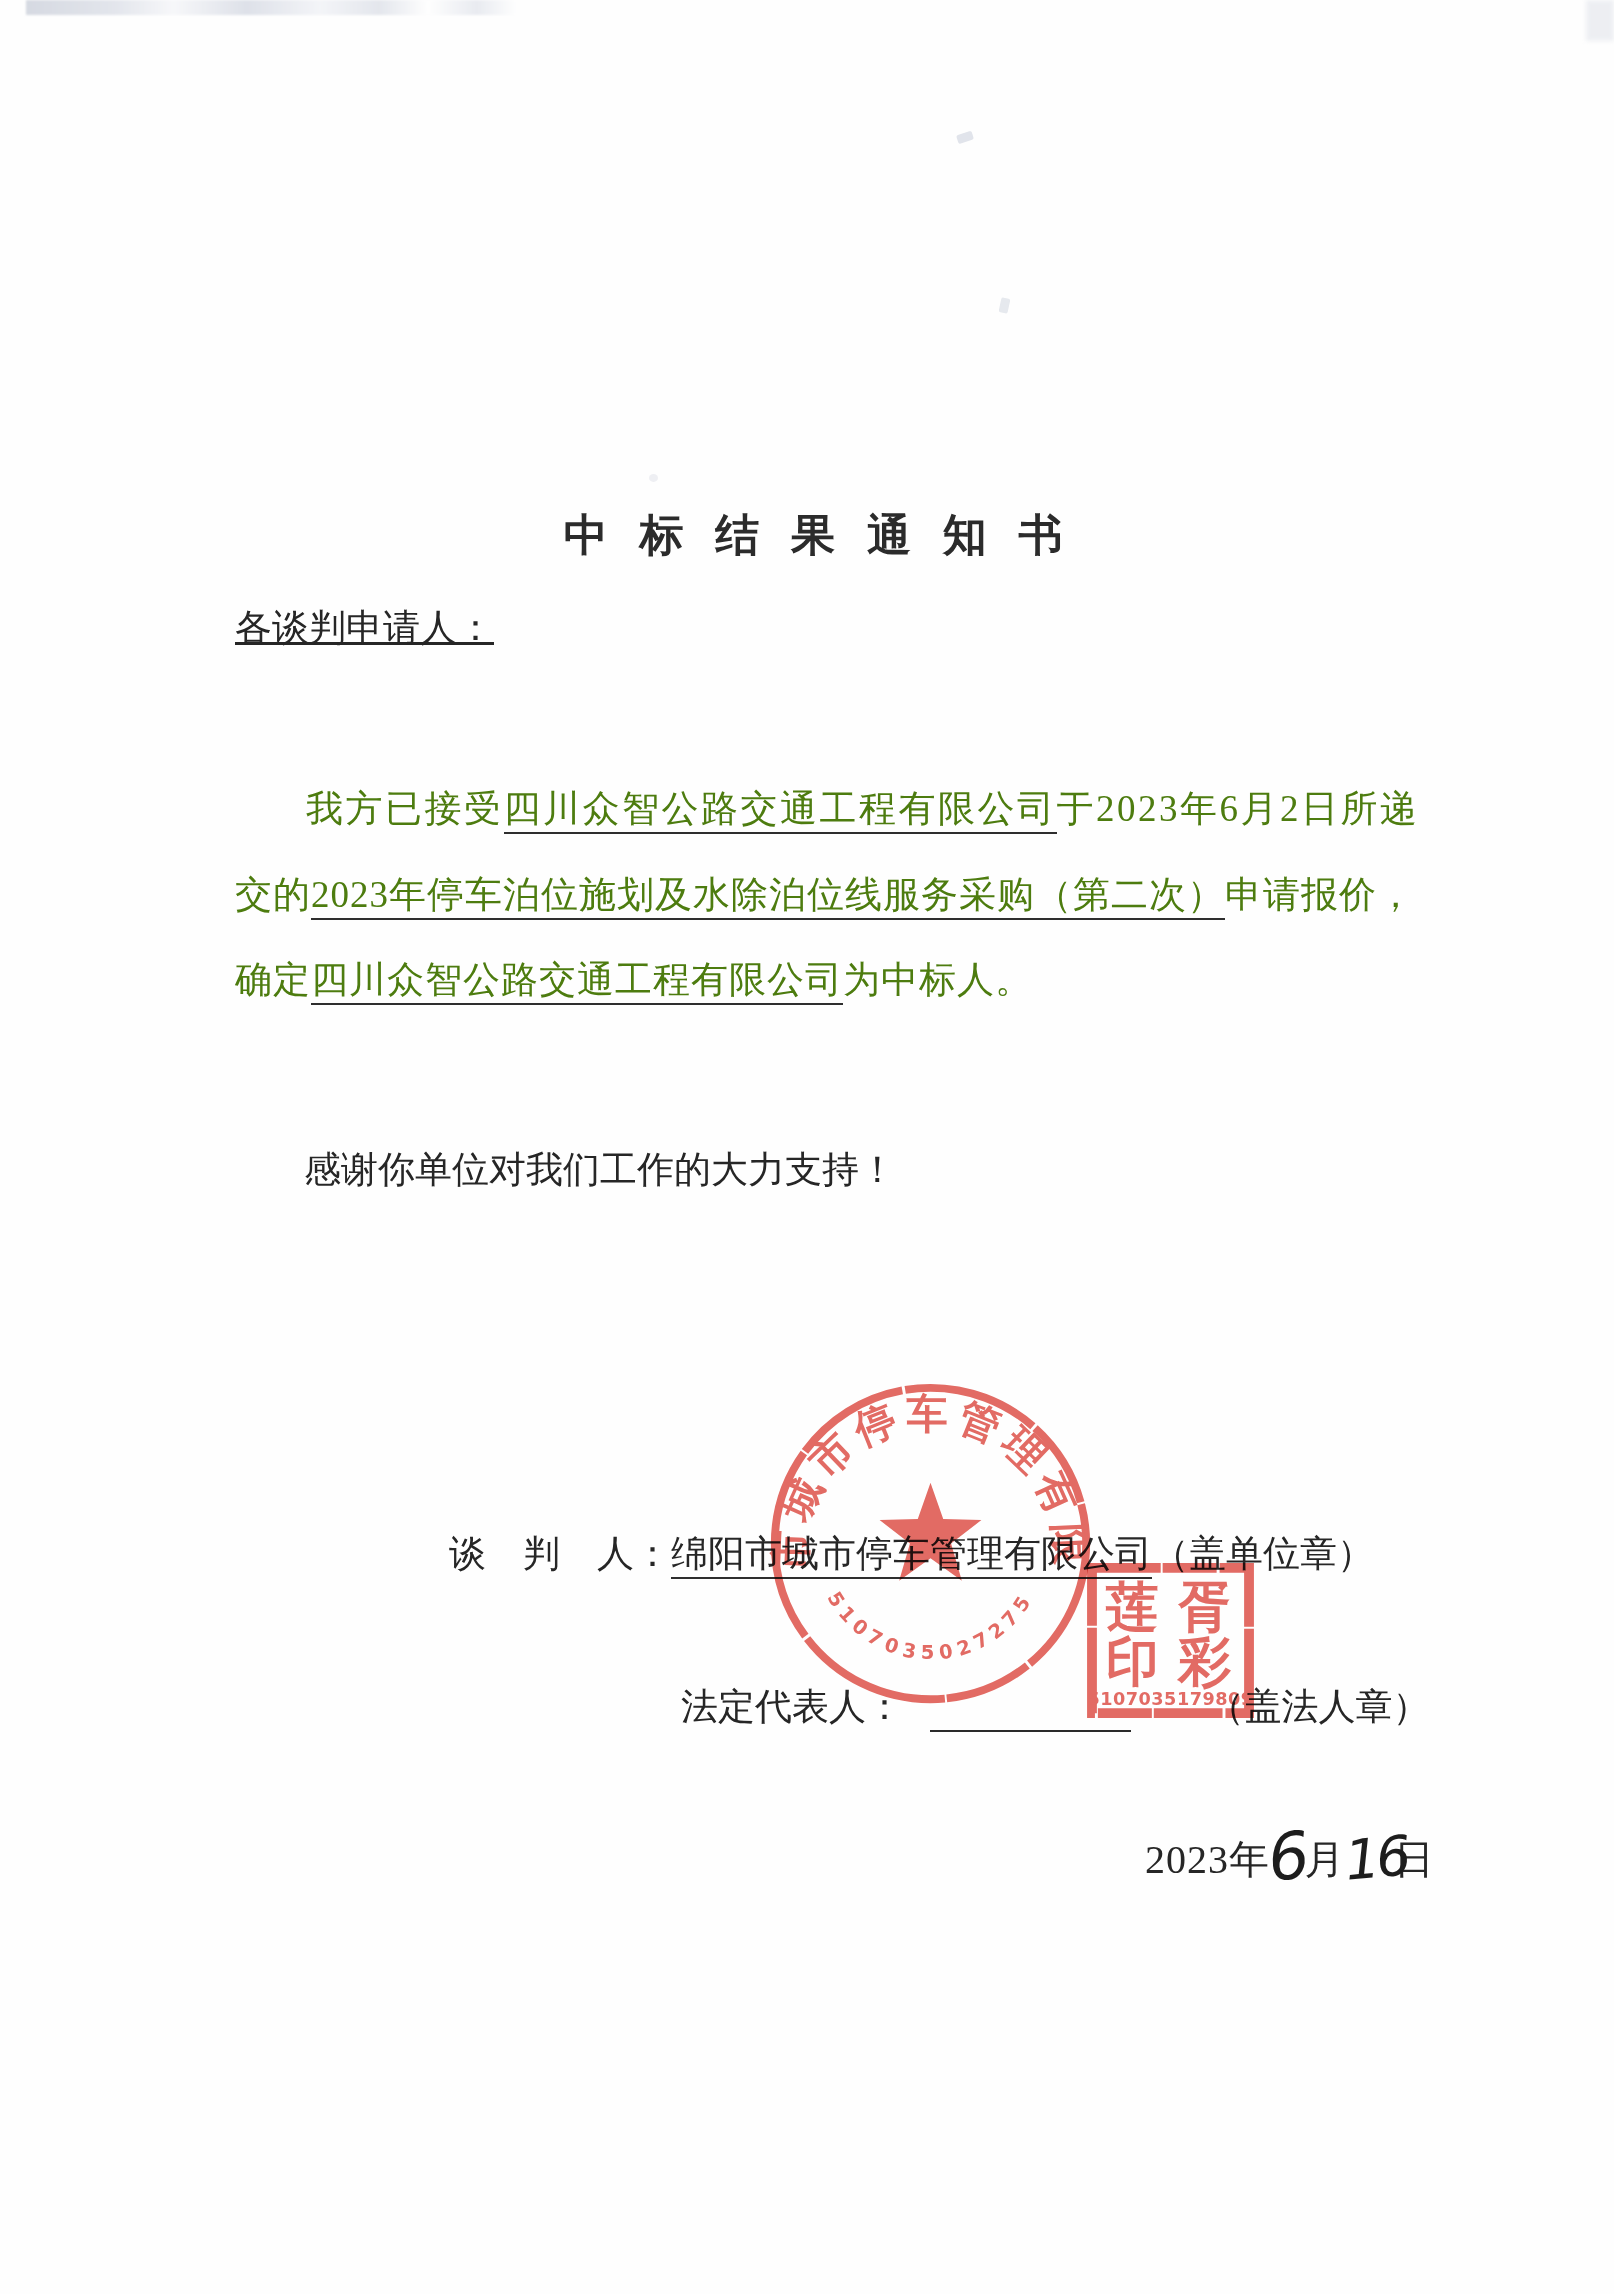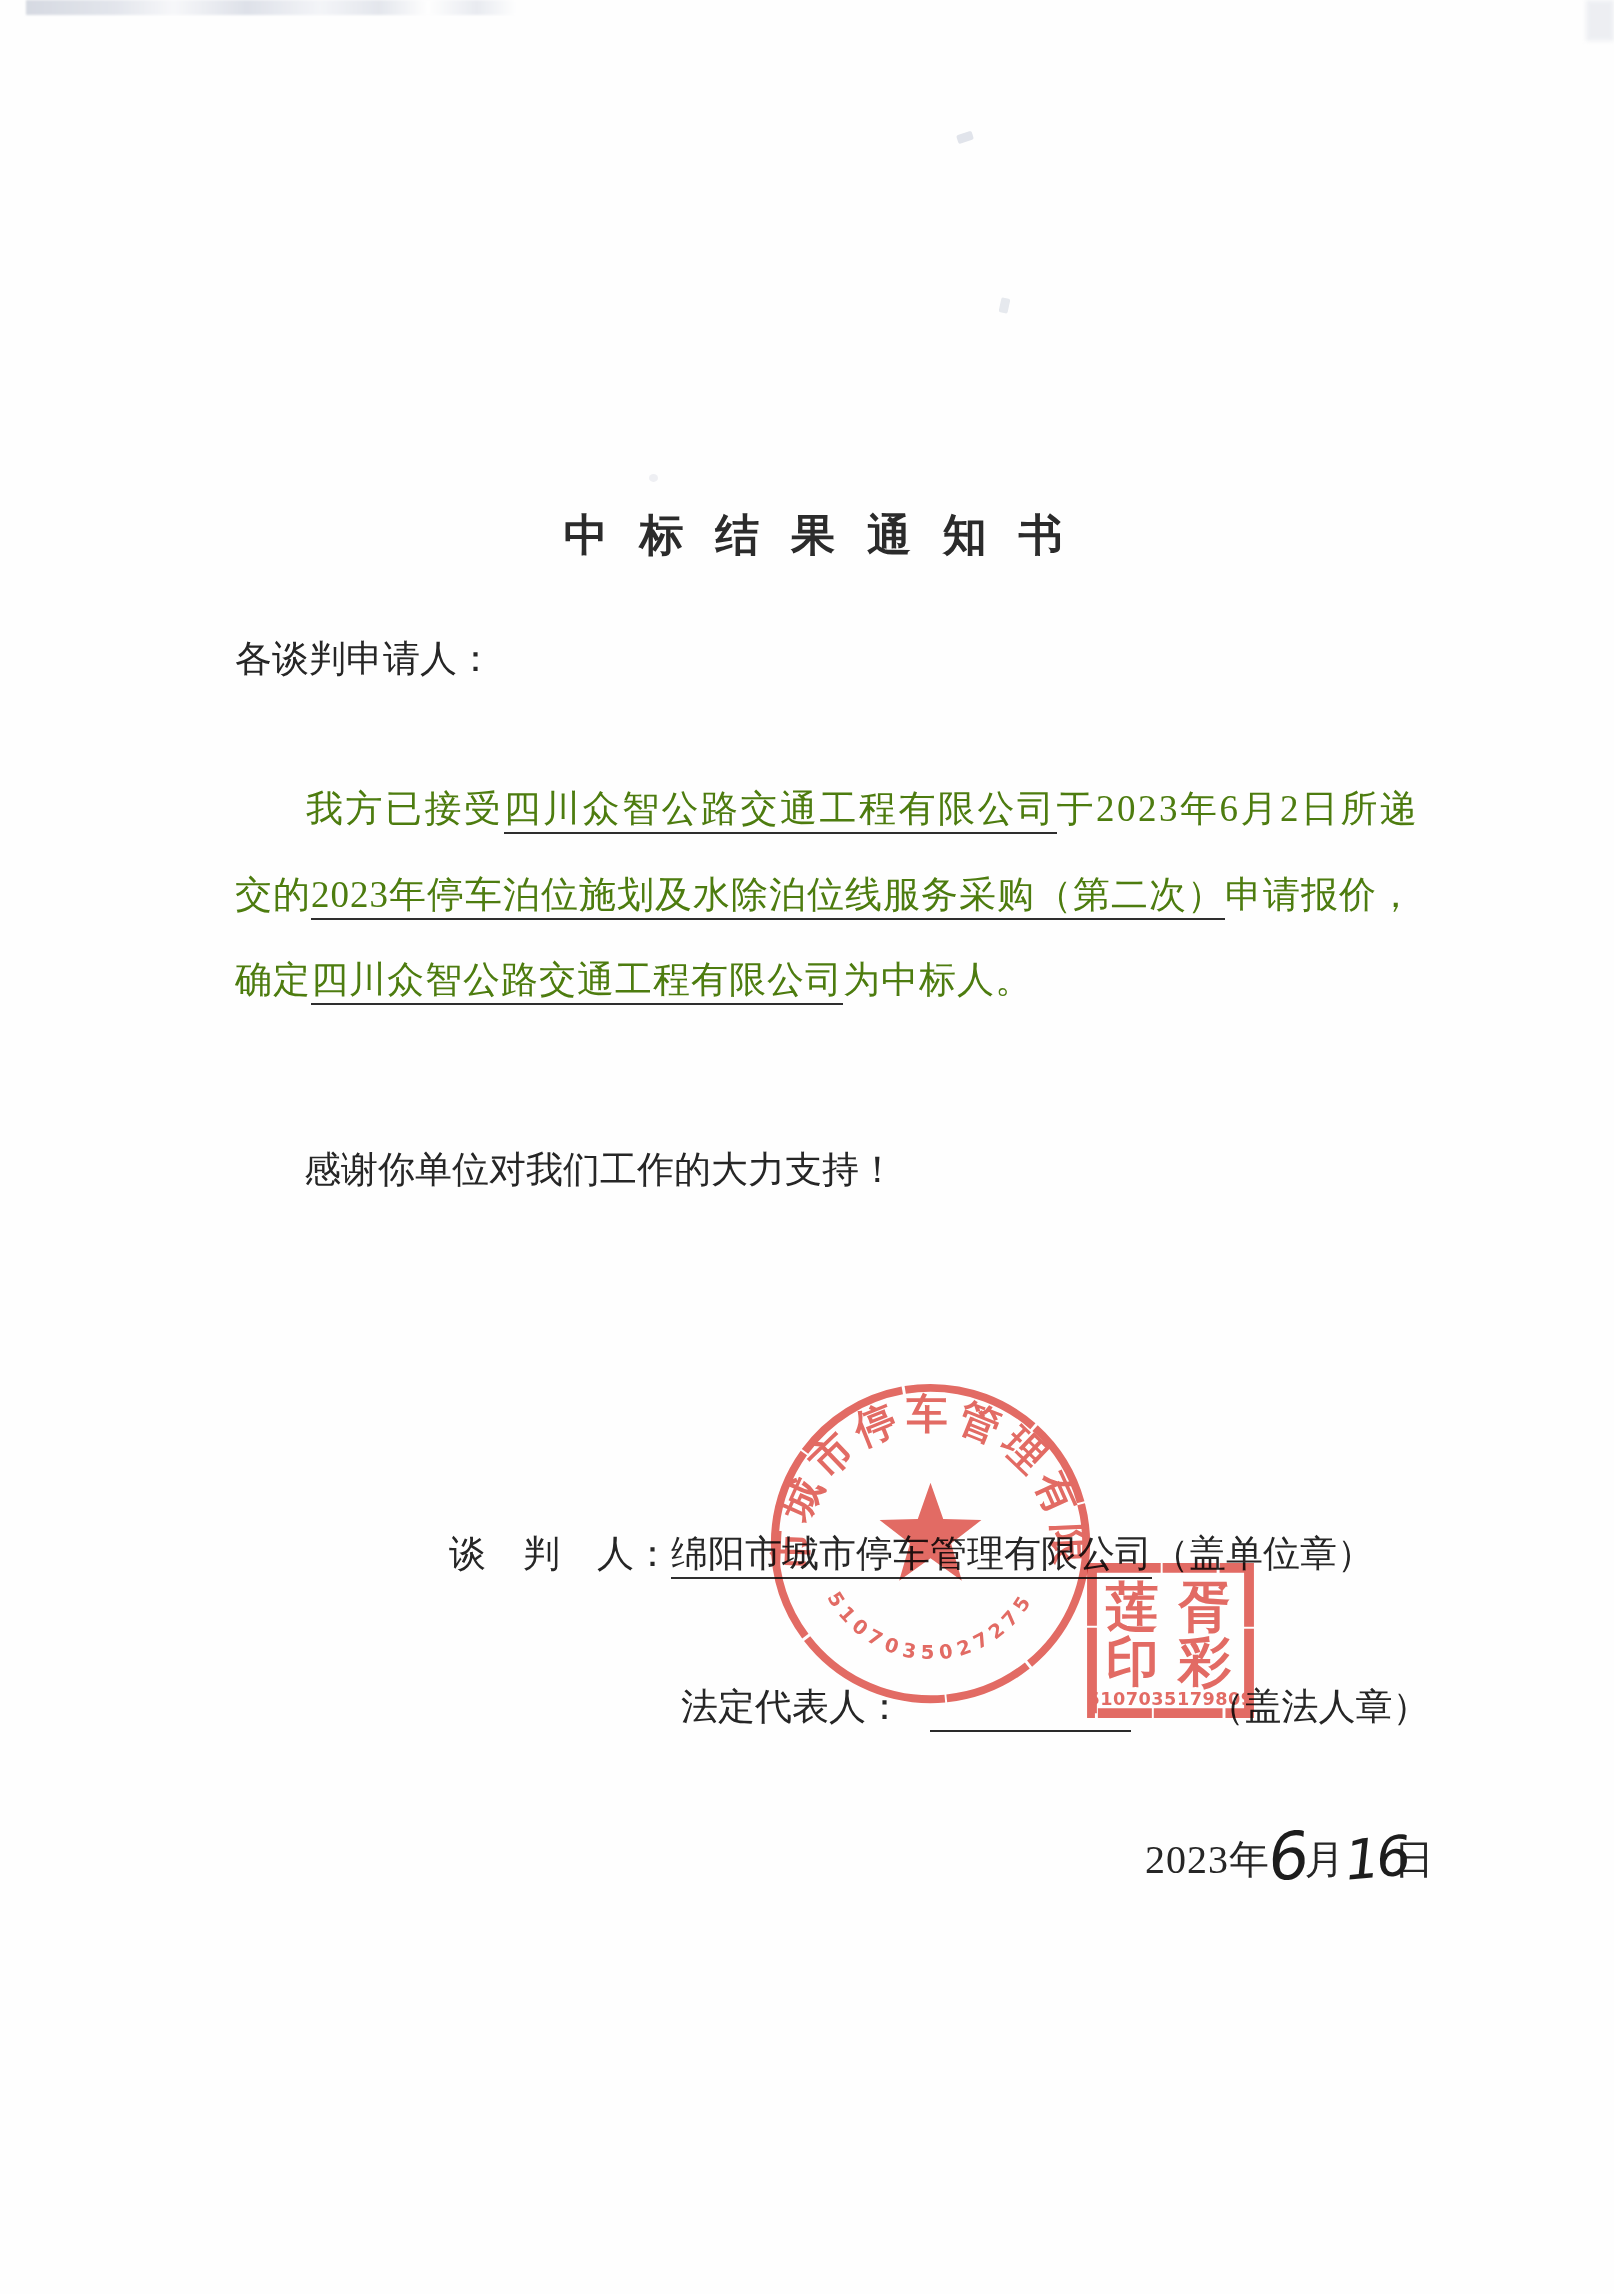--- a/index.html
+++ b/index.html
@@ -16,21 +16,21 @@
   .doc-title{
     top:506px;left:0;width:1614px;
     text-align:center;
     font-family:"Liberation Sans", sans-serif;
     font-weight:700;
     font-size:44px;
     letter-spacing:9.8px;
     color:#2b2b2b;
     padding-left:11px;
   }
-  .salutation{top:634px;left:235px;font-size:37px;}
+  .salutation{top:603px;left:235px;font-size:37px;text-decoration:underline;}
   .bodyline{font-size:37px;color:#4d7c0f;}
   .line1{top:784px;left:306px;letter-spacing:2.5px;}
   .line2{top:870px;left:235px;letter-spacing:1px;text-align:right;}
   .line3{top:955px;left:235px;letter-spacing:1px;}
   .thanks{top:1145px;left:304px;font-size:37px;}
   .u{border-bottom:2px solid #2e2e2e;padding-bottom:2.9px;}
   .sig-negotiator{top:1529px;left:449px;font-size:37px;}
   .sig-legal{top:1682px;left:681px;font-size:37px;}
   .blank-line{
     display:inline-block;

